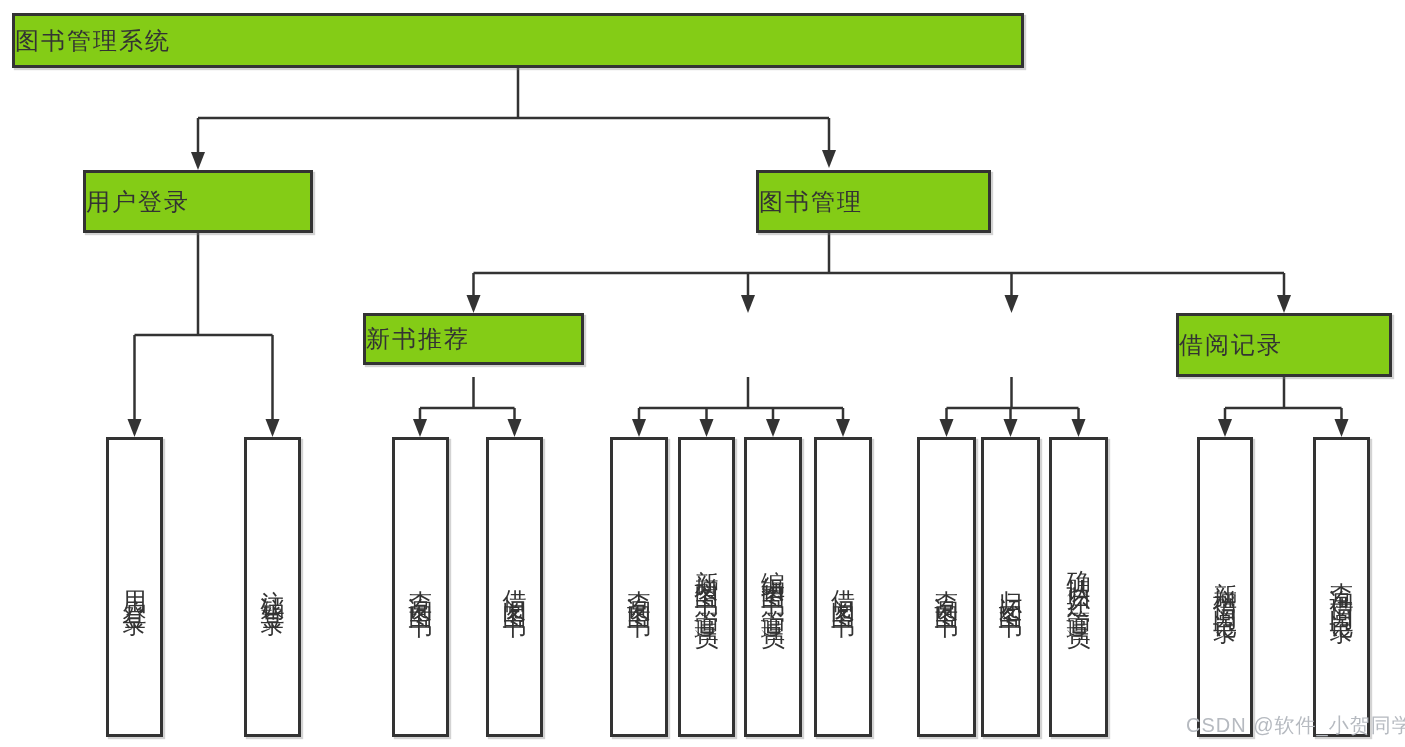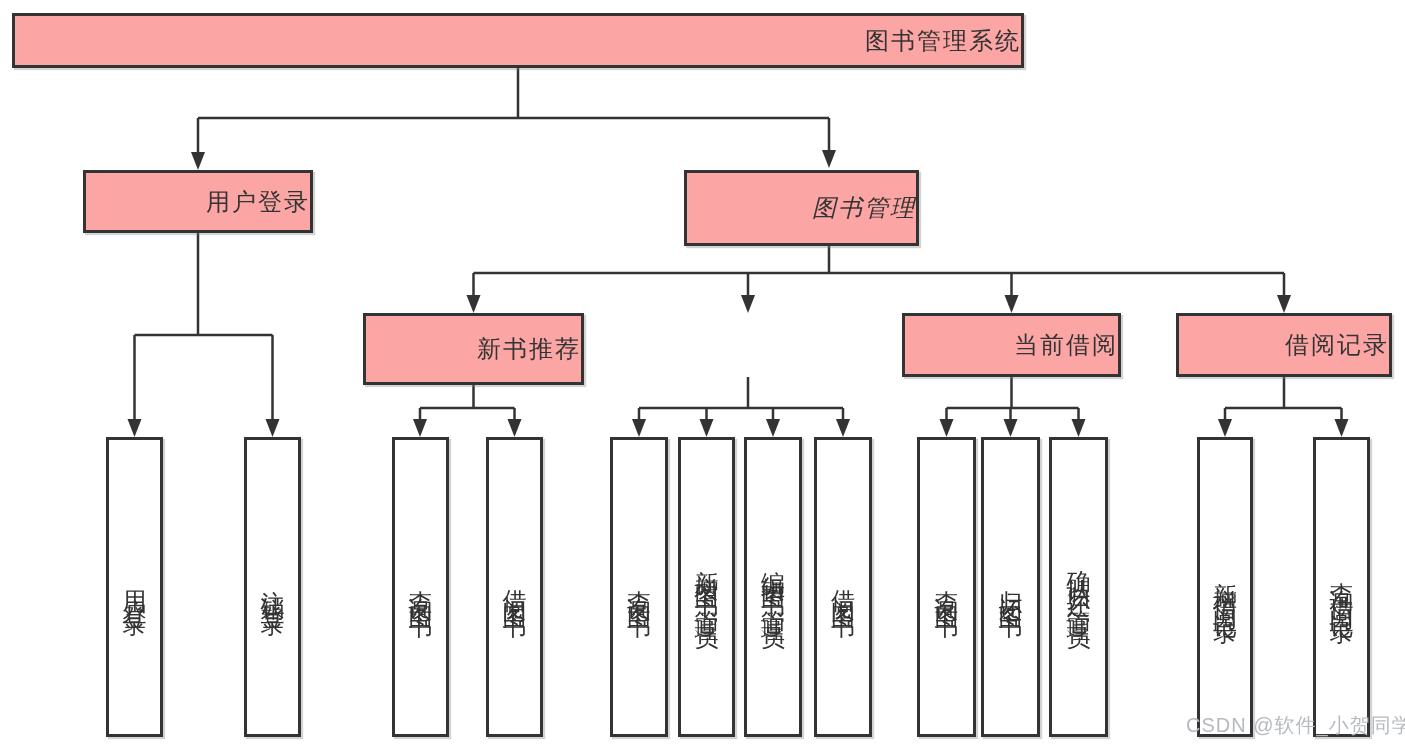--- a/index.html
+++ b/index.html
@@ -13,25 +13,25 @@
   }
   .connectors {
     position: absolute;
     left: 0; top: 0;
     width: 1405px; height: 747px;
   }
   .node {
     position: absolute;
     box-sizing: border-box;
     border: 3px solid #333333;
-    background: #fca5a5;
+    background: #84cc16;
     box-shadow: 2px 2px 1px rgba(130,130,130,0.35);
     display: flex;
     align-items: center;
-    justify-content: flex-end;
+    justify-content: flex-start;
   }
   .node .label {
     font-size: 24px;
     color: #333333;
     letter-spacing: 2px;
     white-space: nowrap;
   }
   .root-label { font-size: 25px; }
   .vbox {
     position: absolute;
@@ -134,29 +134,26 @@
     </g>
   </svg>
 
   <div class="node" style="left:12px; top:13px; width:1012px; height:55px;">
     <span class="label root-label">图书管理系统</span>
   </div>
 
   <div class="node" style="left:83px; top:170px; width:230px; height:63px;">
     <span class="label">用户登录</span>
   </div>
-  <div class="node" style="left:684px; top:170px; width:235px; height:76px;font-style:italic;">
+  <div class="node" style="left:756px; top:170px; width:235px; height:63px;">
     <span class="label">图书管理</span>
   </div>
 
-  <div class="node" style="left:363px; top:313px; width:221px; height:72px;">
+  <div class="node" style="left:363px; top:313px; width:221px; height:52px;">
     <span class="label">新书推荐</span>
-  </div>
-  <div class="node" style="left:902px; top:313px; width:219px; height:64px;">
-    <span class="label">当前借阅</span>
   </div>
   <div class="node" style="left:1176px; top:313px; width:216px; height:64px;">
     <span class="label">借阅记录</span>
   </div>
 
   <div class="vbox" style="left:106px;">
     <span class="vlabel">用户登录</span>
   </div>
   <div class="vbox" style="left:244px;">
     <span class="vlabel">注销登录</span>

